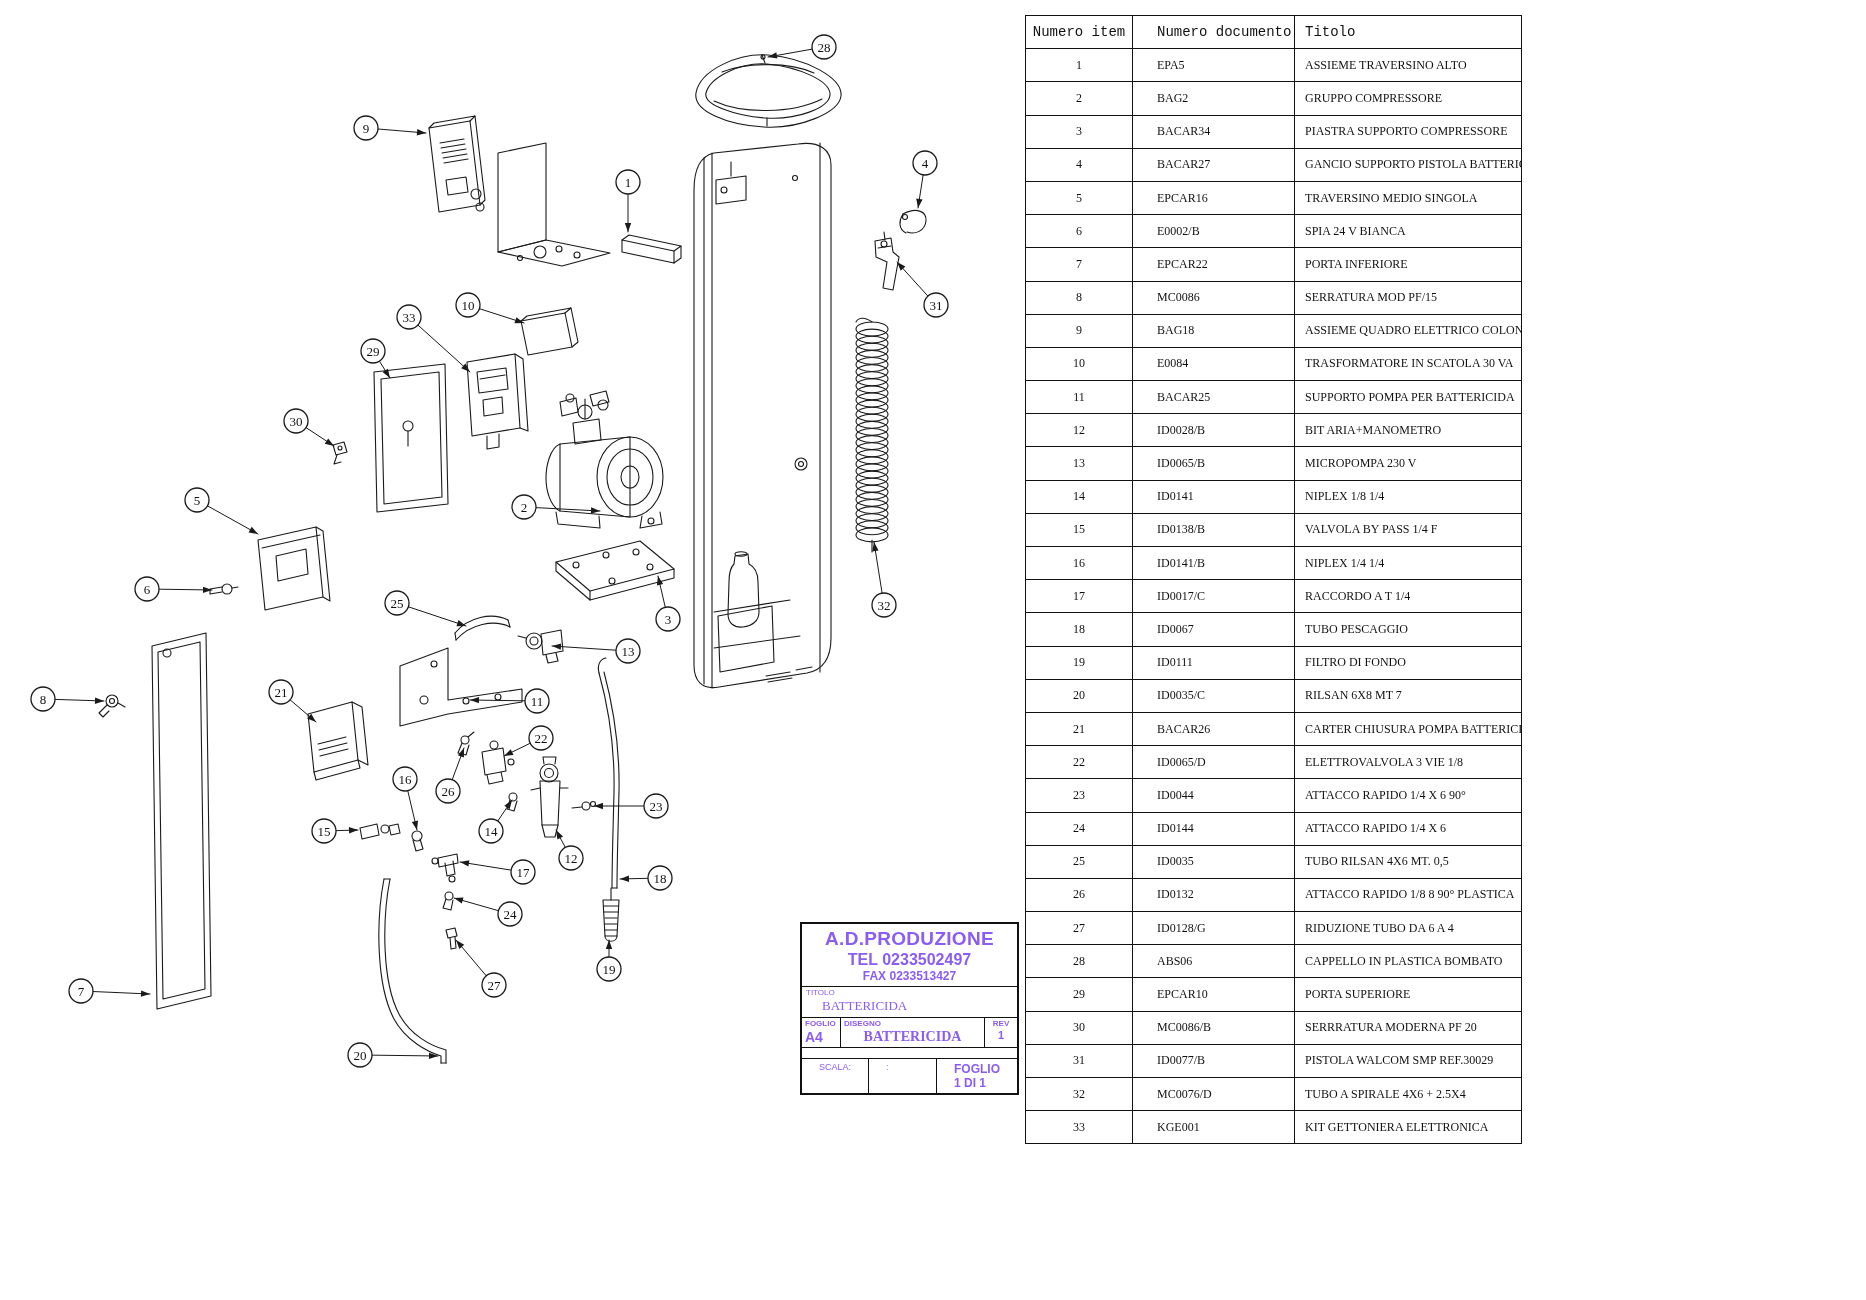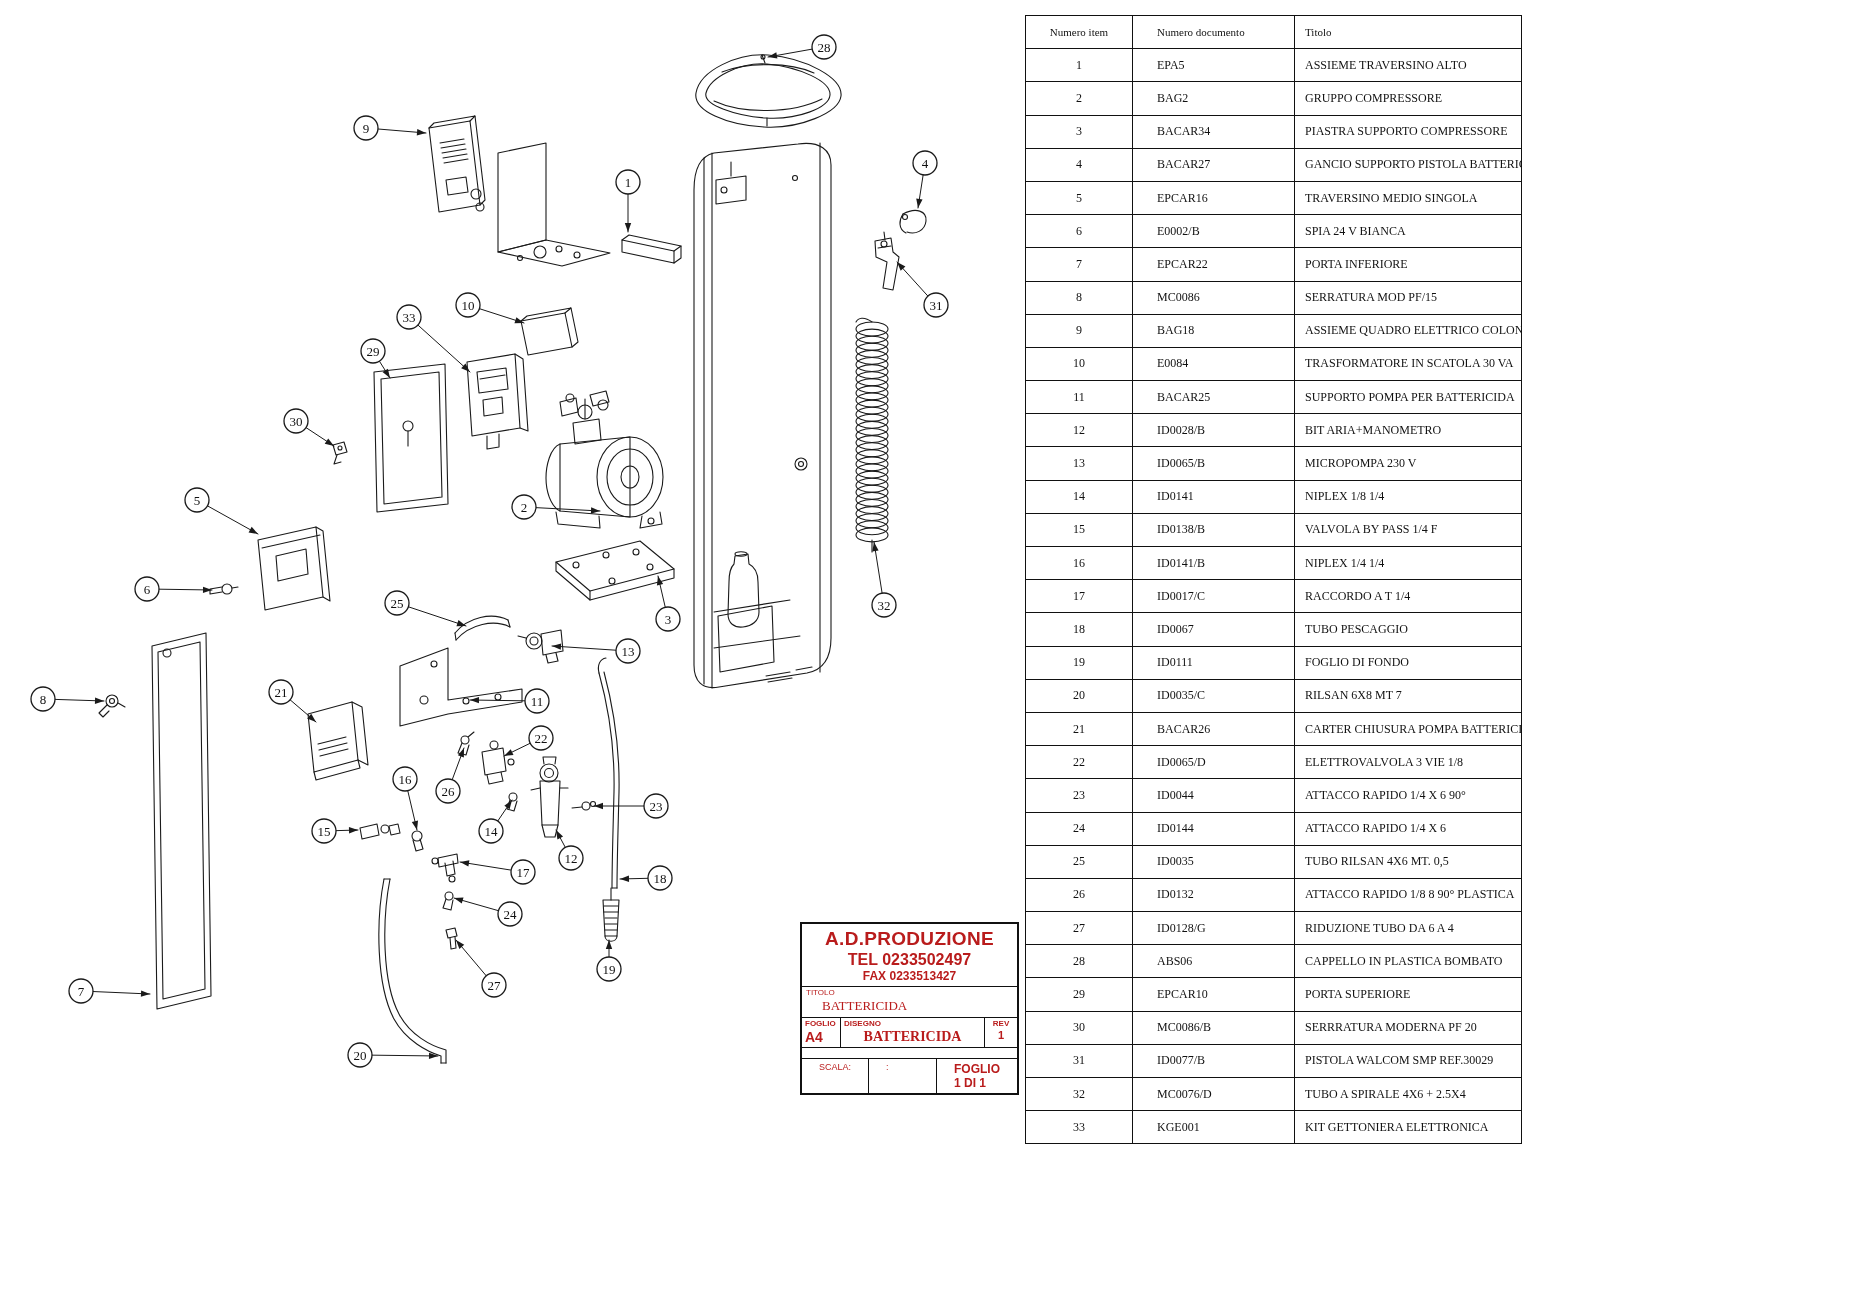--- a/index.html
+++ b/index.html
@@ -13,29 +13,29 @@
   #balloons line{stroke-width:1;}
   #balloons .ah{fill:#1a1a1a;stroke:none;}
   #balloons circle{fill:#fff;stroke-width:1.3;}
   #balloons text{fill:#111;stroke:none;font:13px "Liberation Serif",serif;text-anchor:middle;}
 
   
   .parts-table{position:absolute;left:1025px;top:15px;width:497px;border-collapse:collapse;
                table-layout:fixed;border:1.5px solid #111;background:#fff;}
   .parts-table th,.parts-table td{border:1px solid #111;font-weight:normal;
                overflow:hidden;white-space:nowrap;height:30.2px;}
-  .parts-table th{font-size:11px;text-align:center;}
+  .parts-table th{font-size:14px;text-align:center;font-family:Liberation Mono, monospace;}
   .parts-table td{font-size:12px;}
   .parts-table .c0{width:104px;text-align:center;}
   .parts-table .c1{width:136px;text-align:left;padding-left:24px;}
   .parts-table .c2{text-align:left;padding-left:10px;}
 
   
   .title-block{position:absolute;left:800px;top:922px;width:215px;border:2px solid #111;
-               font-family:"Liberation Sans",sans-serif;color:#b91c1c;background:#fff;}
+               font-family:"Liberation Sans",sans-serif;color:#8b5cf6;background:#fff;}
   .tb-company{border-bottom:1.5px solid #111;text-align:center;padding:4px 2px 3px;}
   .tb-name{font-size:19px;font-weight:bold;letter-spacing:.3px;}
   .tb-tel{font-size:16px;font-weight:bold;margin-top:1px;}
   .tb-fax{font-size:12px;font-weight:bold;}
   .tb-titolo{border-bottom:1.5px solid #111;padding:1px 4px 3px;}
   .tb-label{font-size:8px;line-height:10px;}
   .tb-titolo-value{font-family:"Liberation Serif",serif;font-size:13px;padding-left:16px;}
   .tb-row{display:flex;border-bottom:1.5px solid #111;}
   .tb-cell{padding:1px 3px 2px;border-right:1.5px solid #111;font-weight:bold;}
   .tb-cell:last-child{border-right:none;}
@@ -603,21 +603,21 @@
           <td class="c2">RACCORDO A T 1/4</td>
         </tr>
         <tr>
           <td class="c0">18</td>
           <td class="c1">ID0067</td>
           <td class="c2">TUBO PESCAGGIO</td>
         </tr>
         <tr>
           <td class="c0">19</td>
           <td class="c1">ID0111</td>
-          <td class="c2">FOGLIO DI FONDO</td>
+          <td class="c2">FILTRO DI FONDO</td>
         </tr>
         <tr>
           <td class="c0">20</td>
           <td class="c1">ID0035/C</td>
           <td class="c2">RILSAN 6X8 MT 7</td>
         </tr>
         <tr>
           <td class="c0">21</td>
           <td class="c1">BACAR26</td>
           <td class="c2">CARTER CHIUSURA POMPA BATTERICIDA</td>

